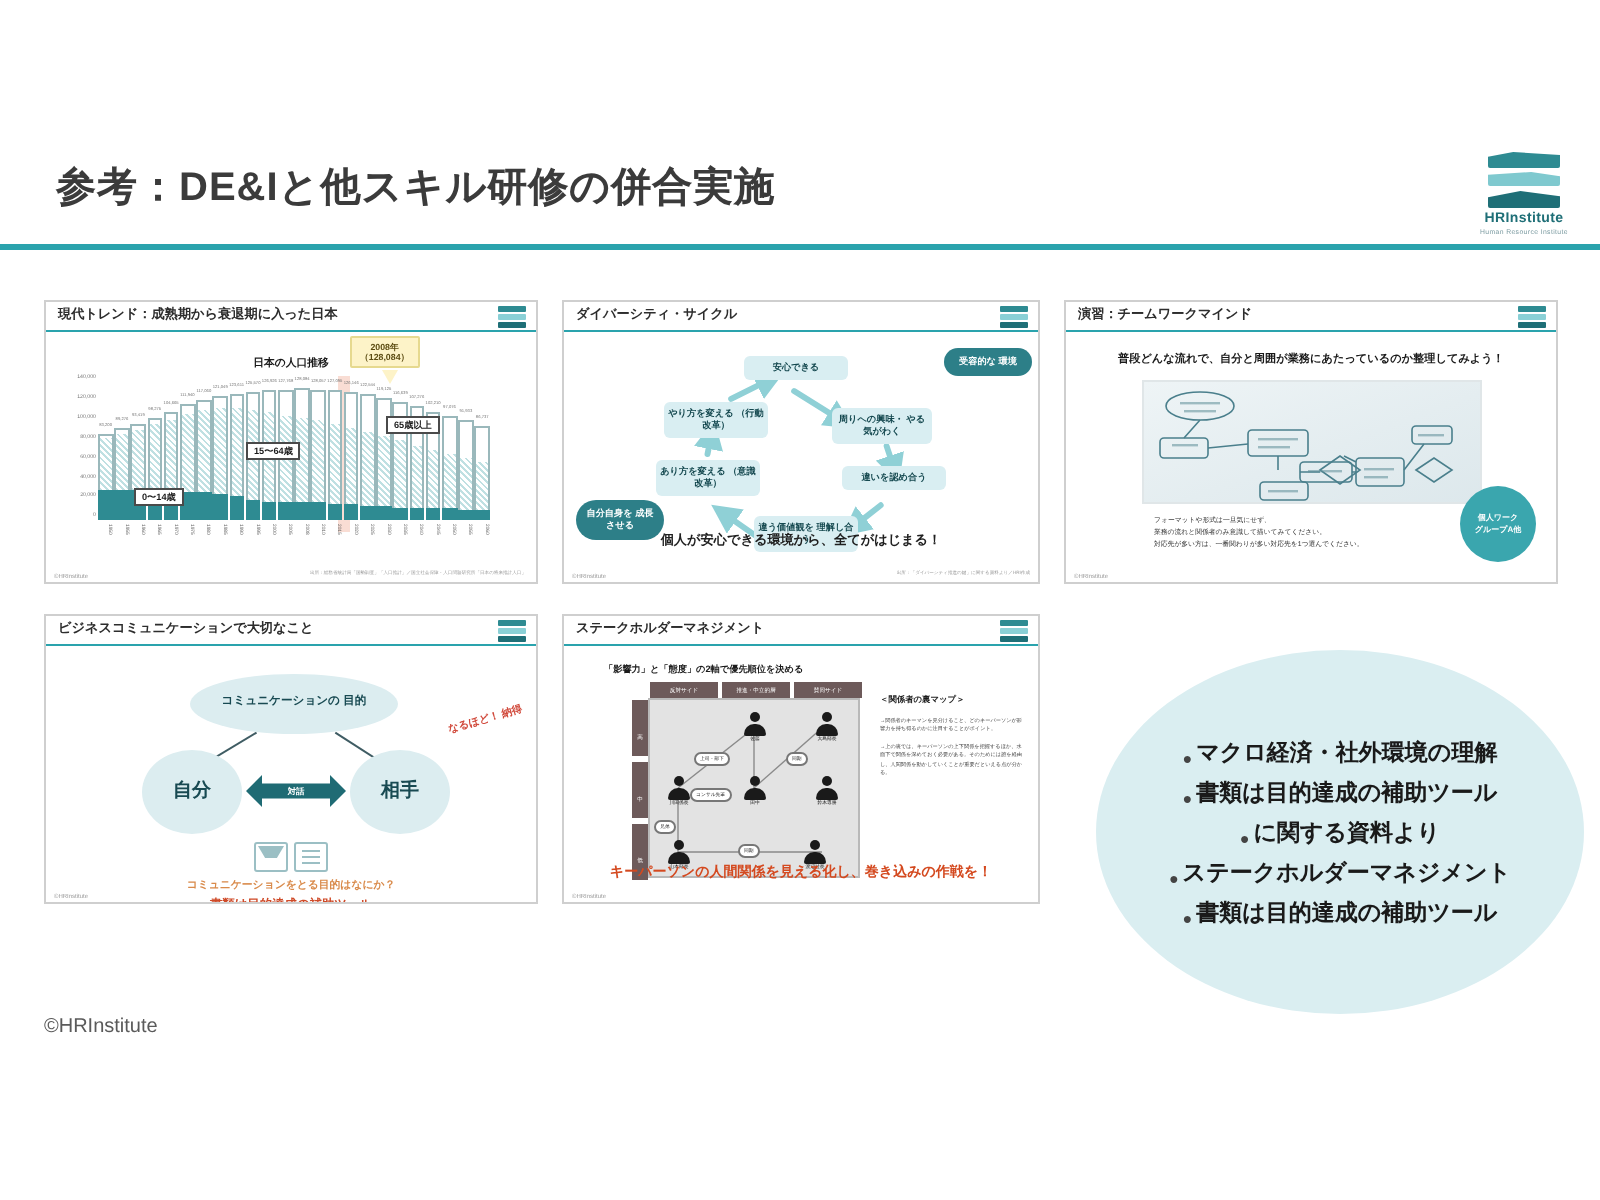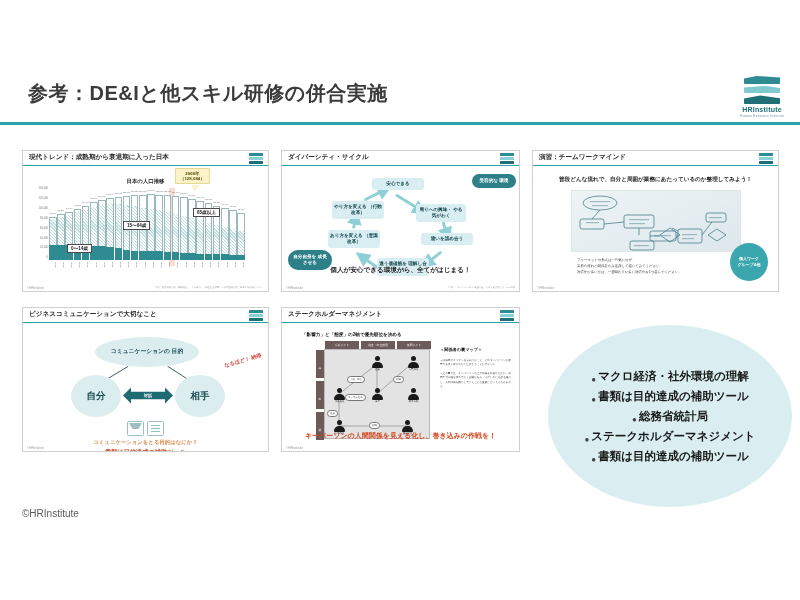--- a/index.html
+++ b/index.html
@@ -693,21 +693,21 @@
   </div>
 
   <div class="big-oval" id="summary-oval">
       <div class="oval-item">
         <span>マクロ経済・社外環境の理解</span>
       </div>
       <div class="oval-item">
         <span>書類は目的達成の補助ツール</span>
       </div>
       <div class="oval-item">
-        <span>総務省統計局</span>
+        <span>に関する資料より</span>
       </div>
       <div class="oval-item">
         <span>ステークホルダーマネジメント</span>
       </div>
       <div class="oval-item">
         <span>書類は目的達成の補助ツール</span>
       </div>
     </div>
 
   <div class="copyright">©HRInstitute</div>

